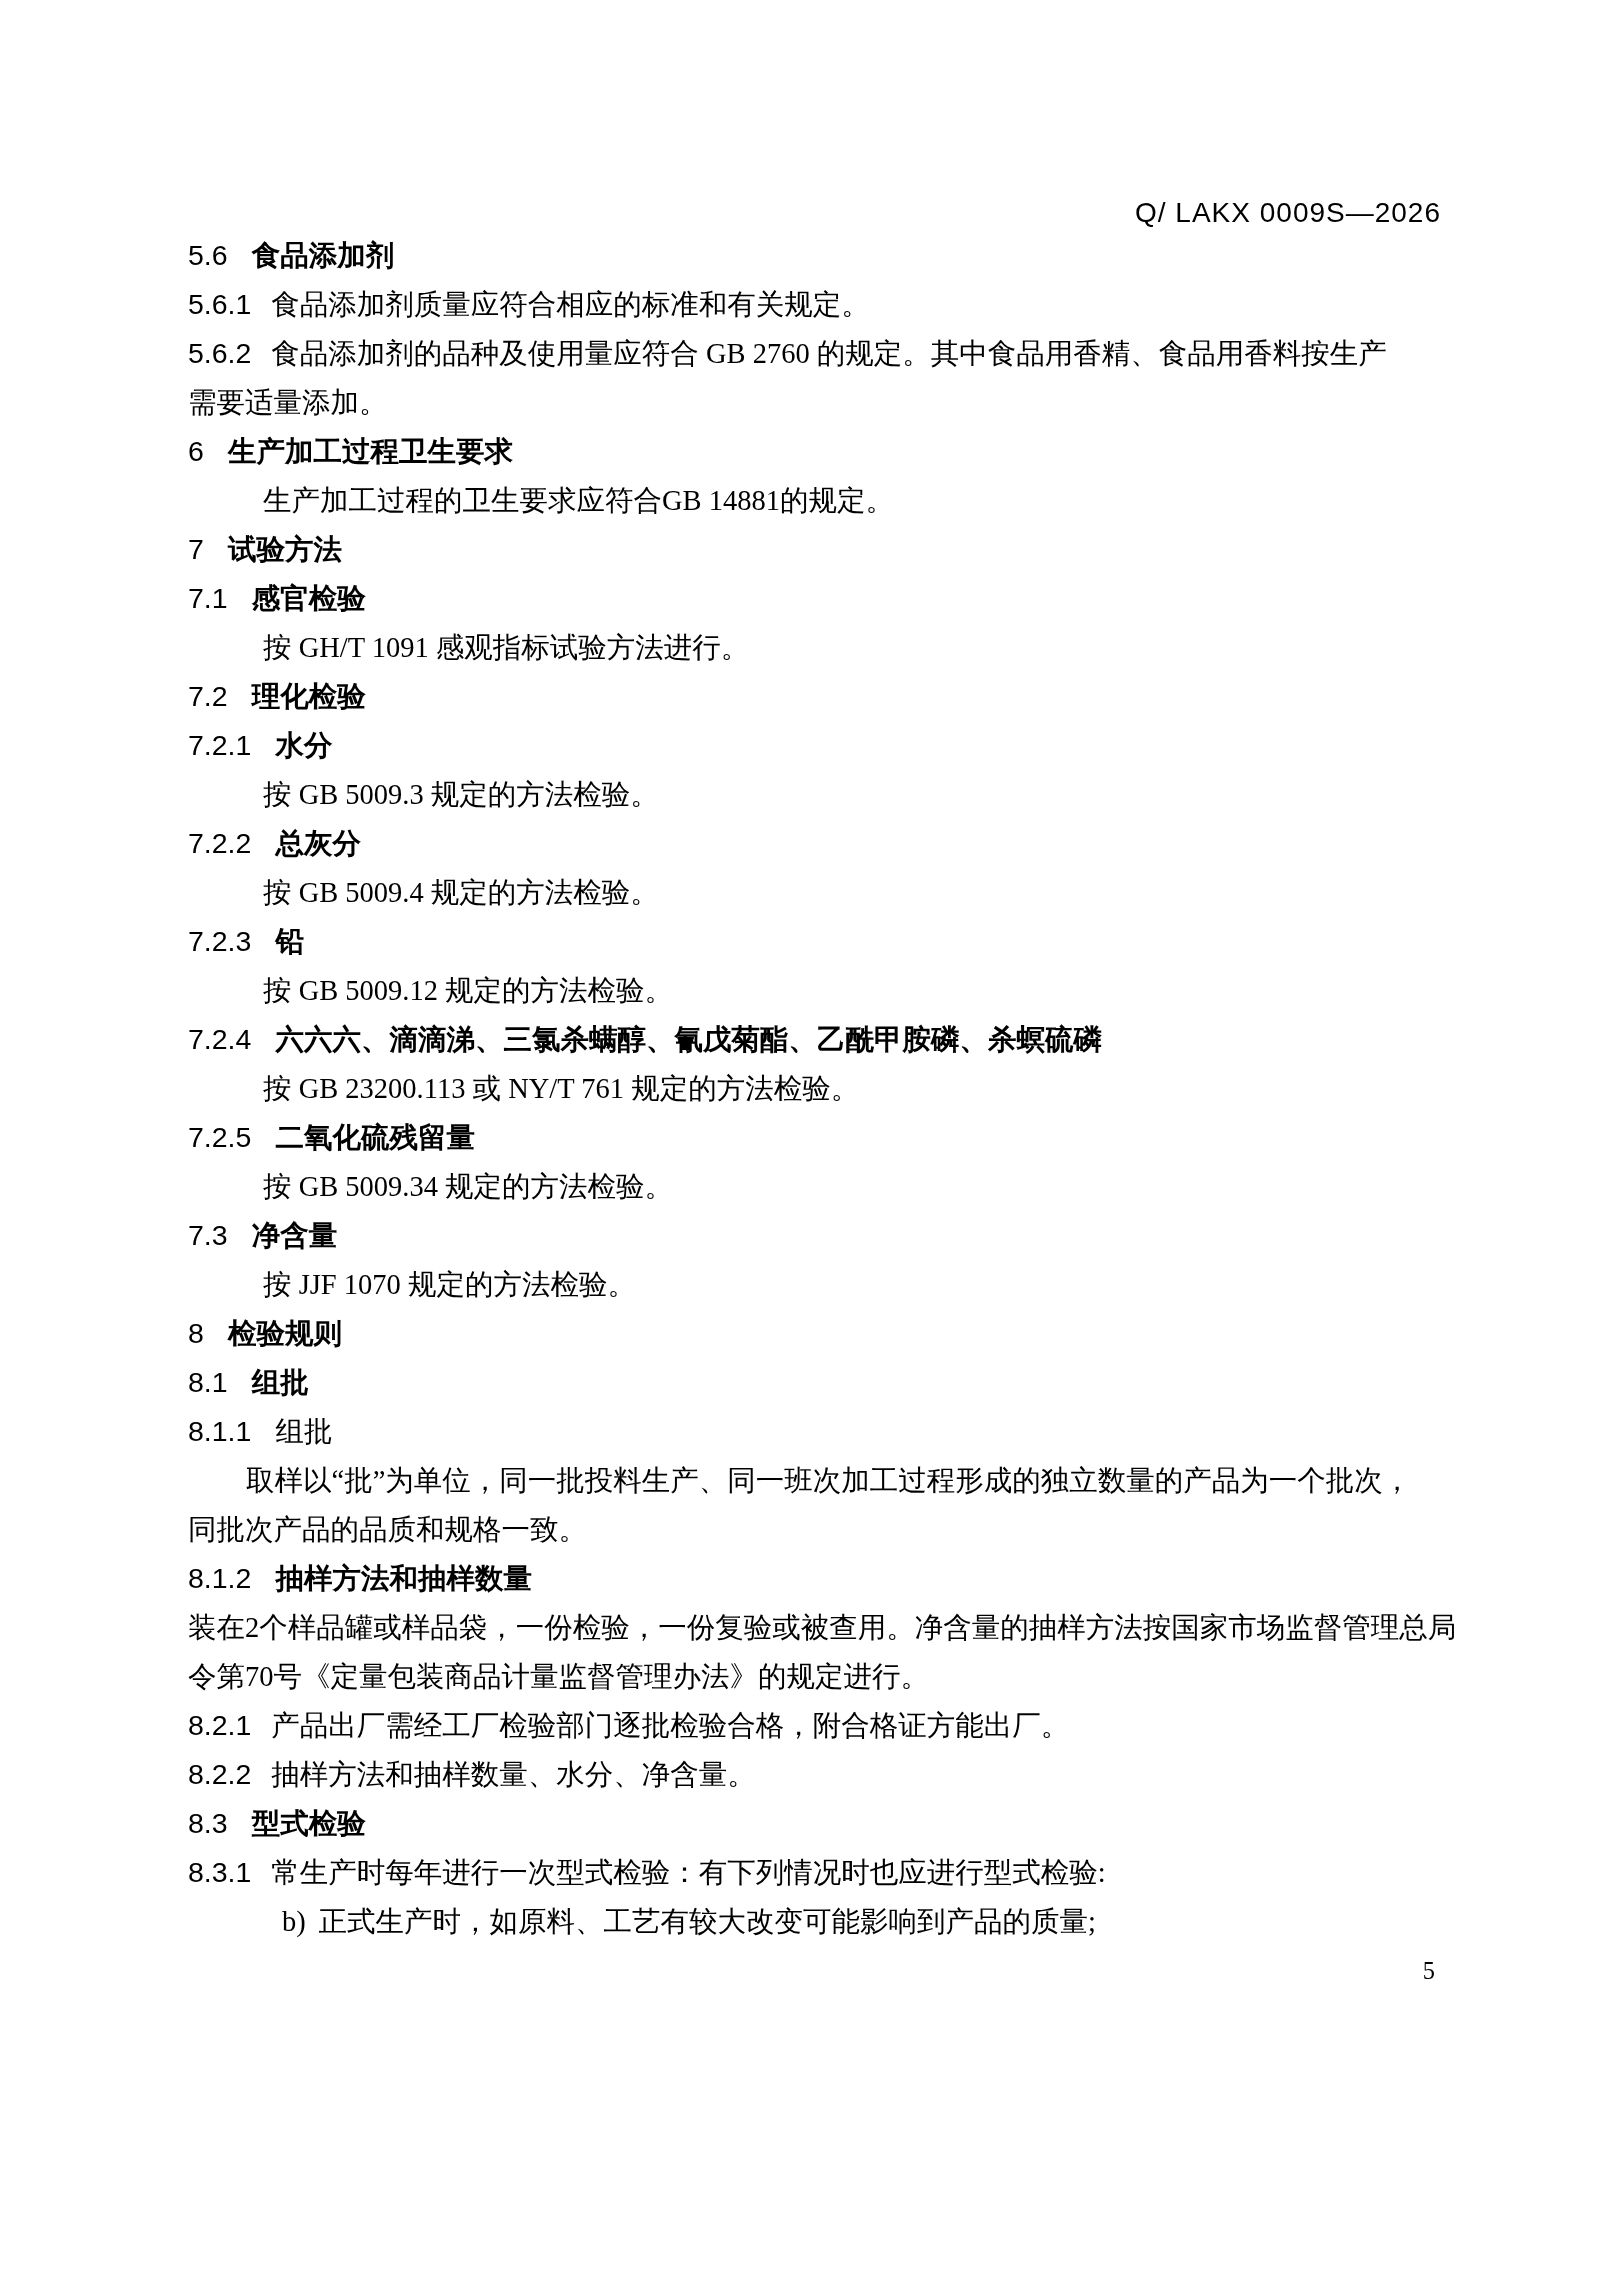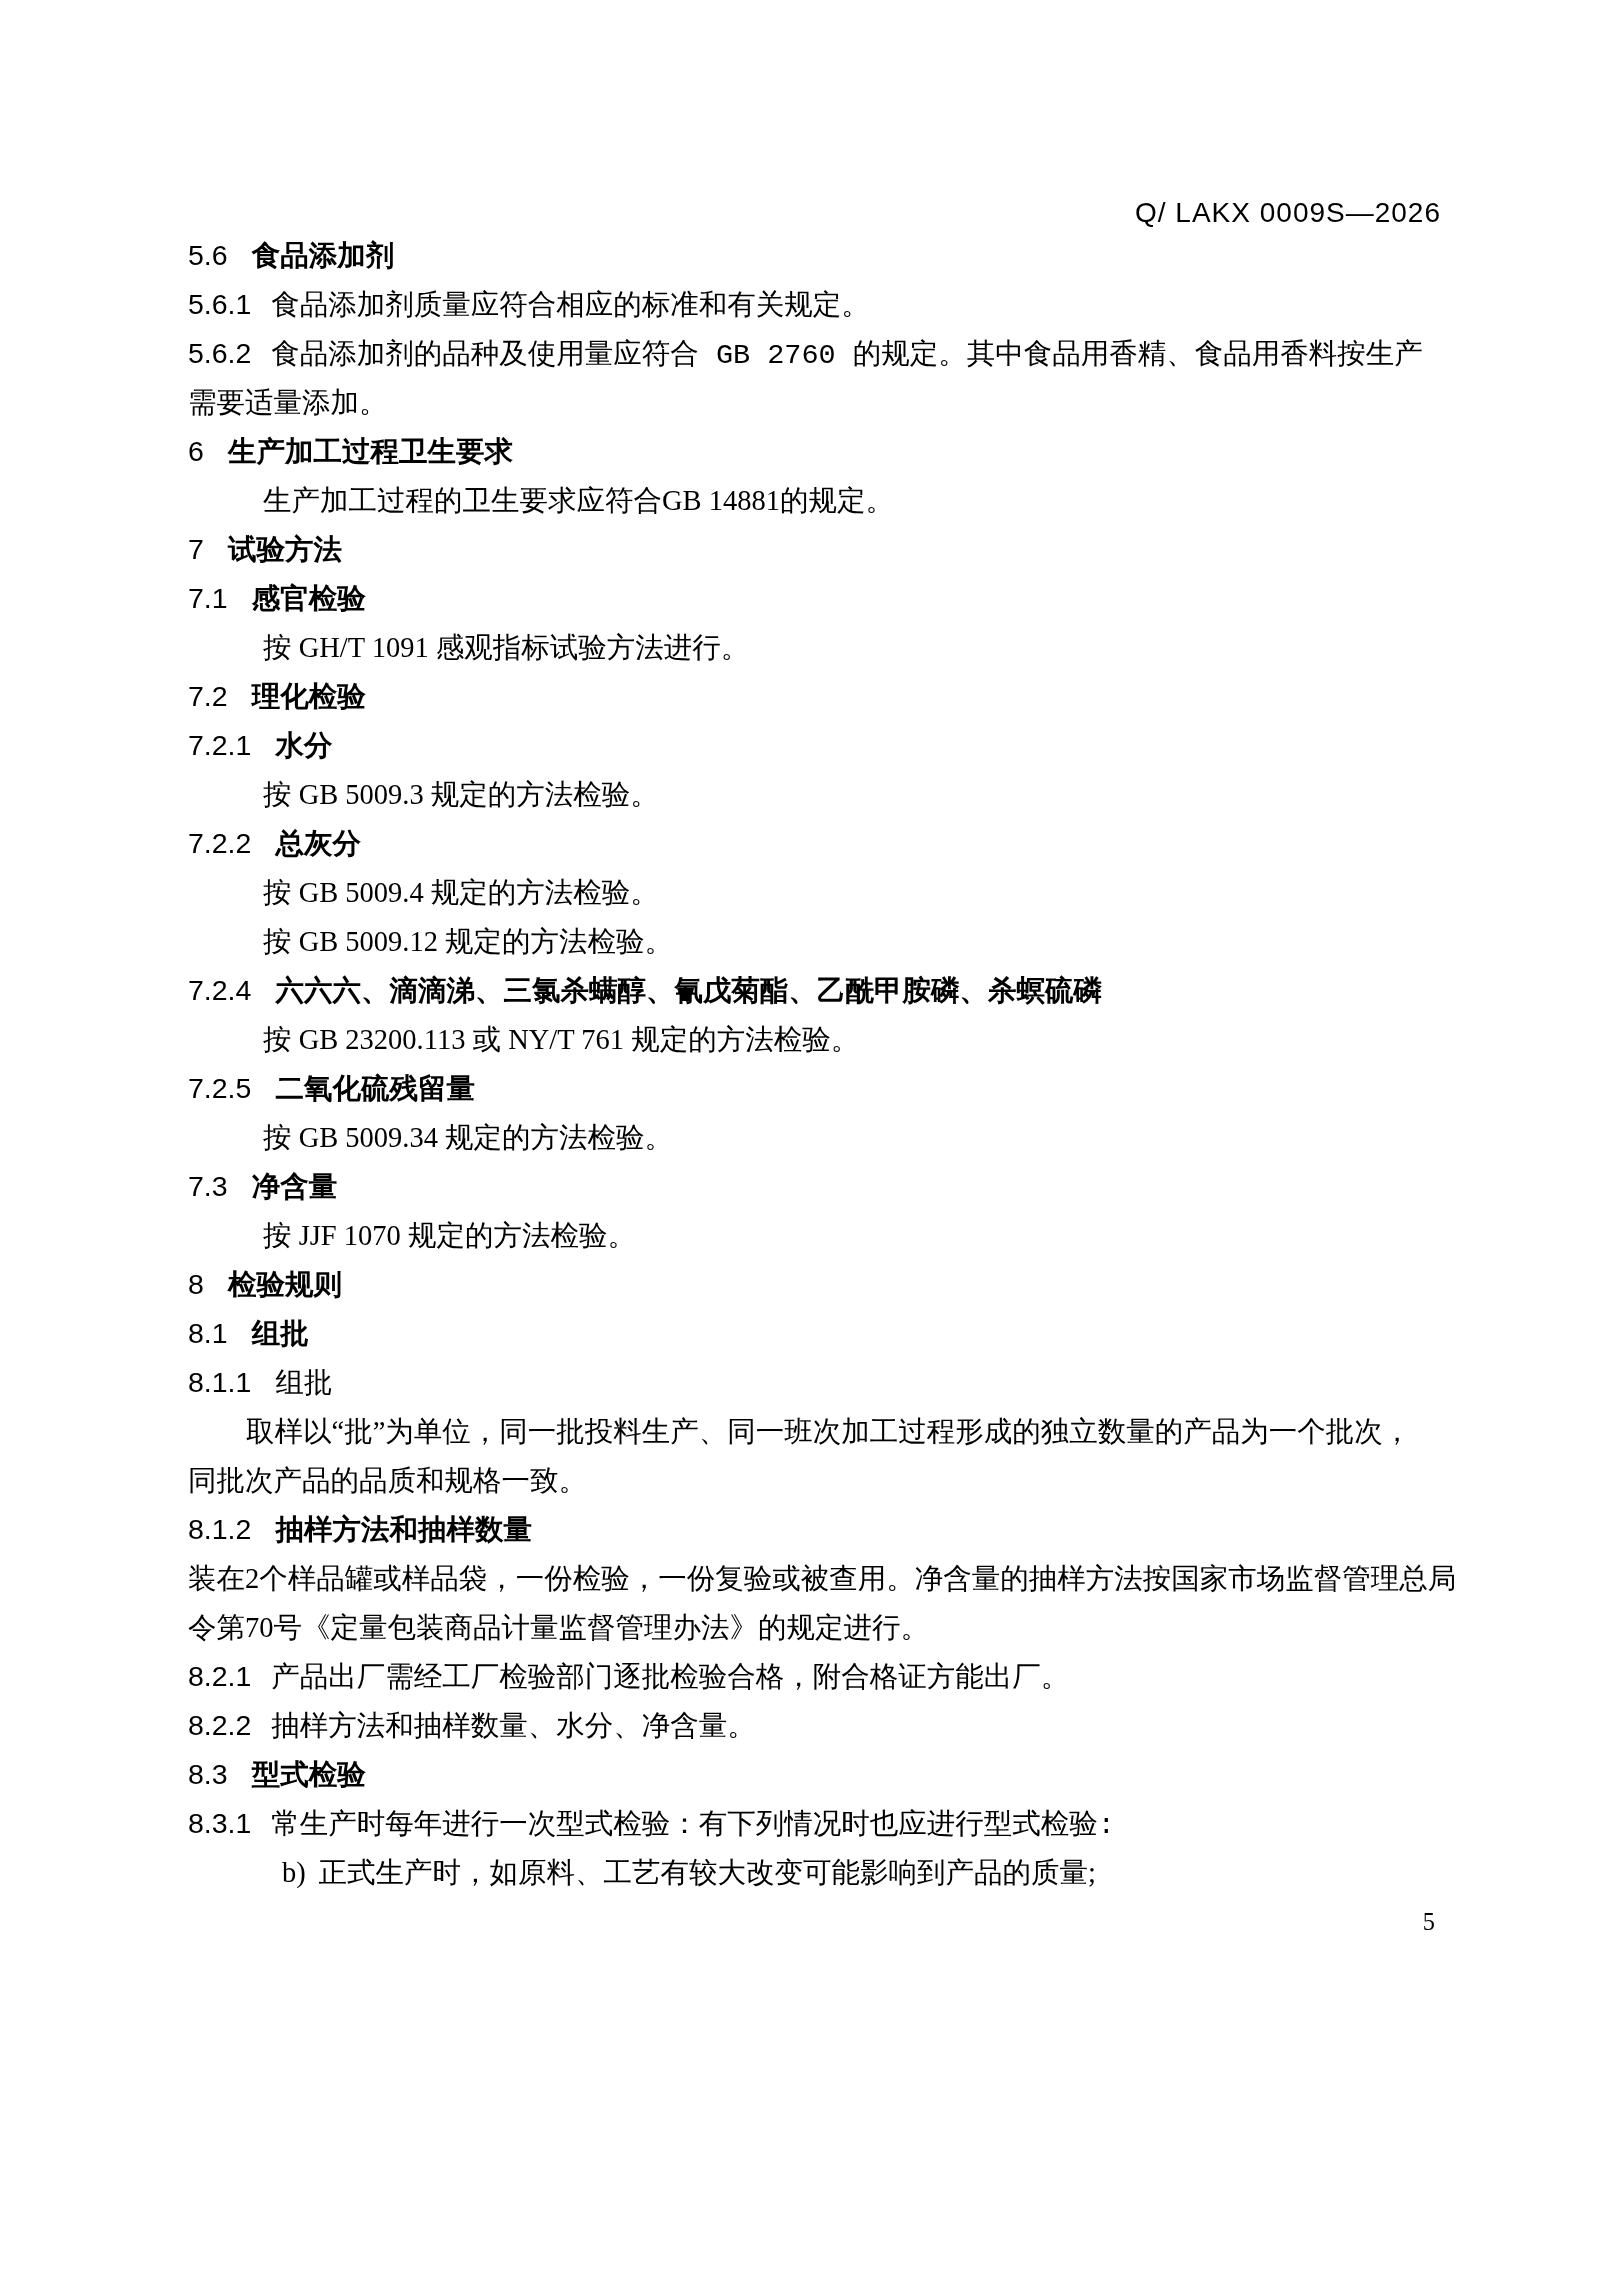--- a/index.html
+++ b/index.html
@@ -52,21 +52,21 @@
     font-weight:400;
   }
   
   .clause .num{
     font-family:"Liberation Sans", sans-serif;
     font-weight:400;
     margin-right:0.7em;
     margin-top:15px;
   }
   .clause .ctext{
-    font-family:Liberation Mono, monospace;
+    font-family:Liberation Serif, serif;
     text-align:right;
   }
   
   .indent{padding-left:75px;}
   .pindent{padding-left:58px;}
   
   
   .list{padding-left:94px;}
   .lmark{margin-right:0.45em;}
   .pagenum{
@@ -106,20 +106,21 @@
   <div class="row h"><span class="num">7.2</span><span class="htitle">理化检验</span></div>
 
   <div class="row h"><span class="num">7.2.1</span><span class="htitle">水分</span></div>
 
   <div class="row indent">按 GB 5009.3 规定的方法检验。</div>
 
   <div class="row h"><span class="num">7.2.2</span><span class="htitle">总灰分</span></div>
 
   <div class="row indent">按 GB 5009.4 规定的方法检验。</div>
 
+  <div class="row h"><span class="num">7.2.3</span><span class="htitle">铅</span></div>
 
   <div class="row indent">按 GB 5009.12 规定的方法检验。</div>
 
   <div class="row h"><span class="num">7.2.4</span><span class="htitle">六六六、滴滴涕、三氯杀螨醇、氰戊菊酯、乙酰甲胺磷、杀螟硫磷</span></div>
 
   <div class="row indent">按 GB 23200.113 或 NY/T 761 规定的方法检验。</div>
 
   <div class="row h"><span class="num">7.2.5</span><span class="htitle">二氧化硫残留量</span></div>
 
   <div class="row indent">按 GB 5009.34 规定的方法检验。</div>

